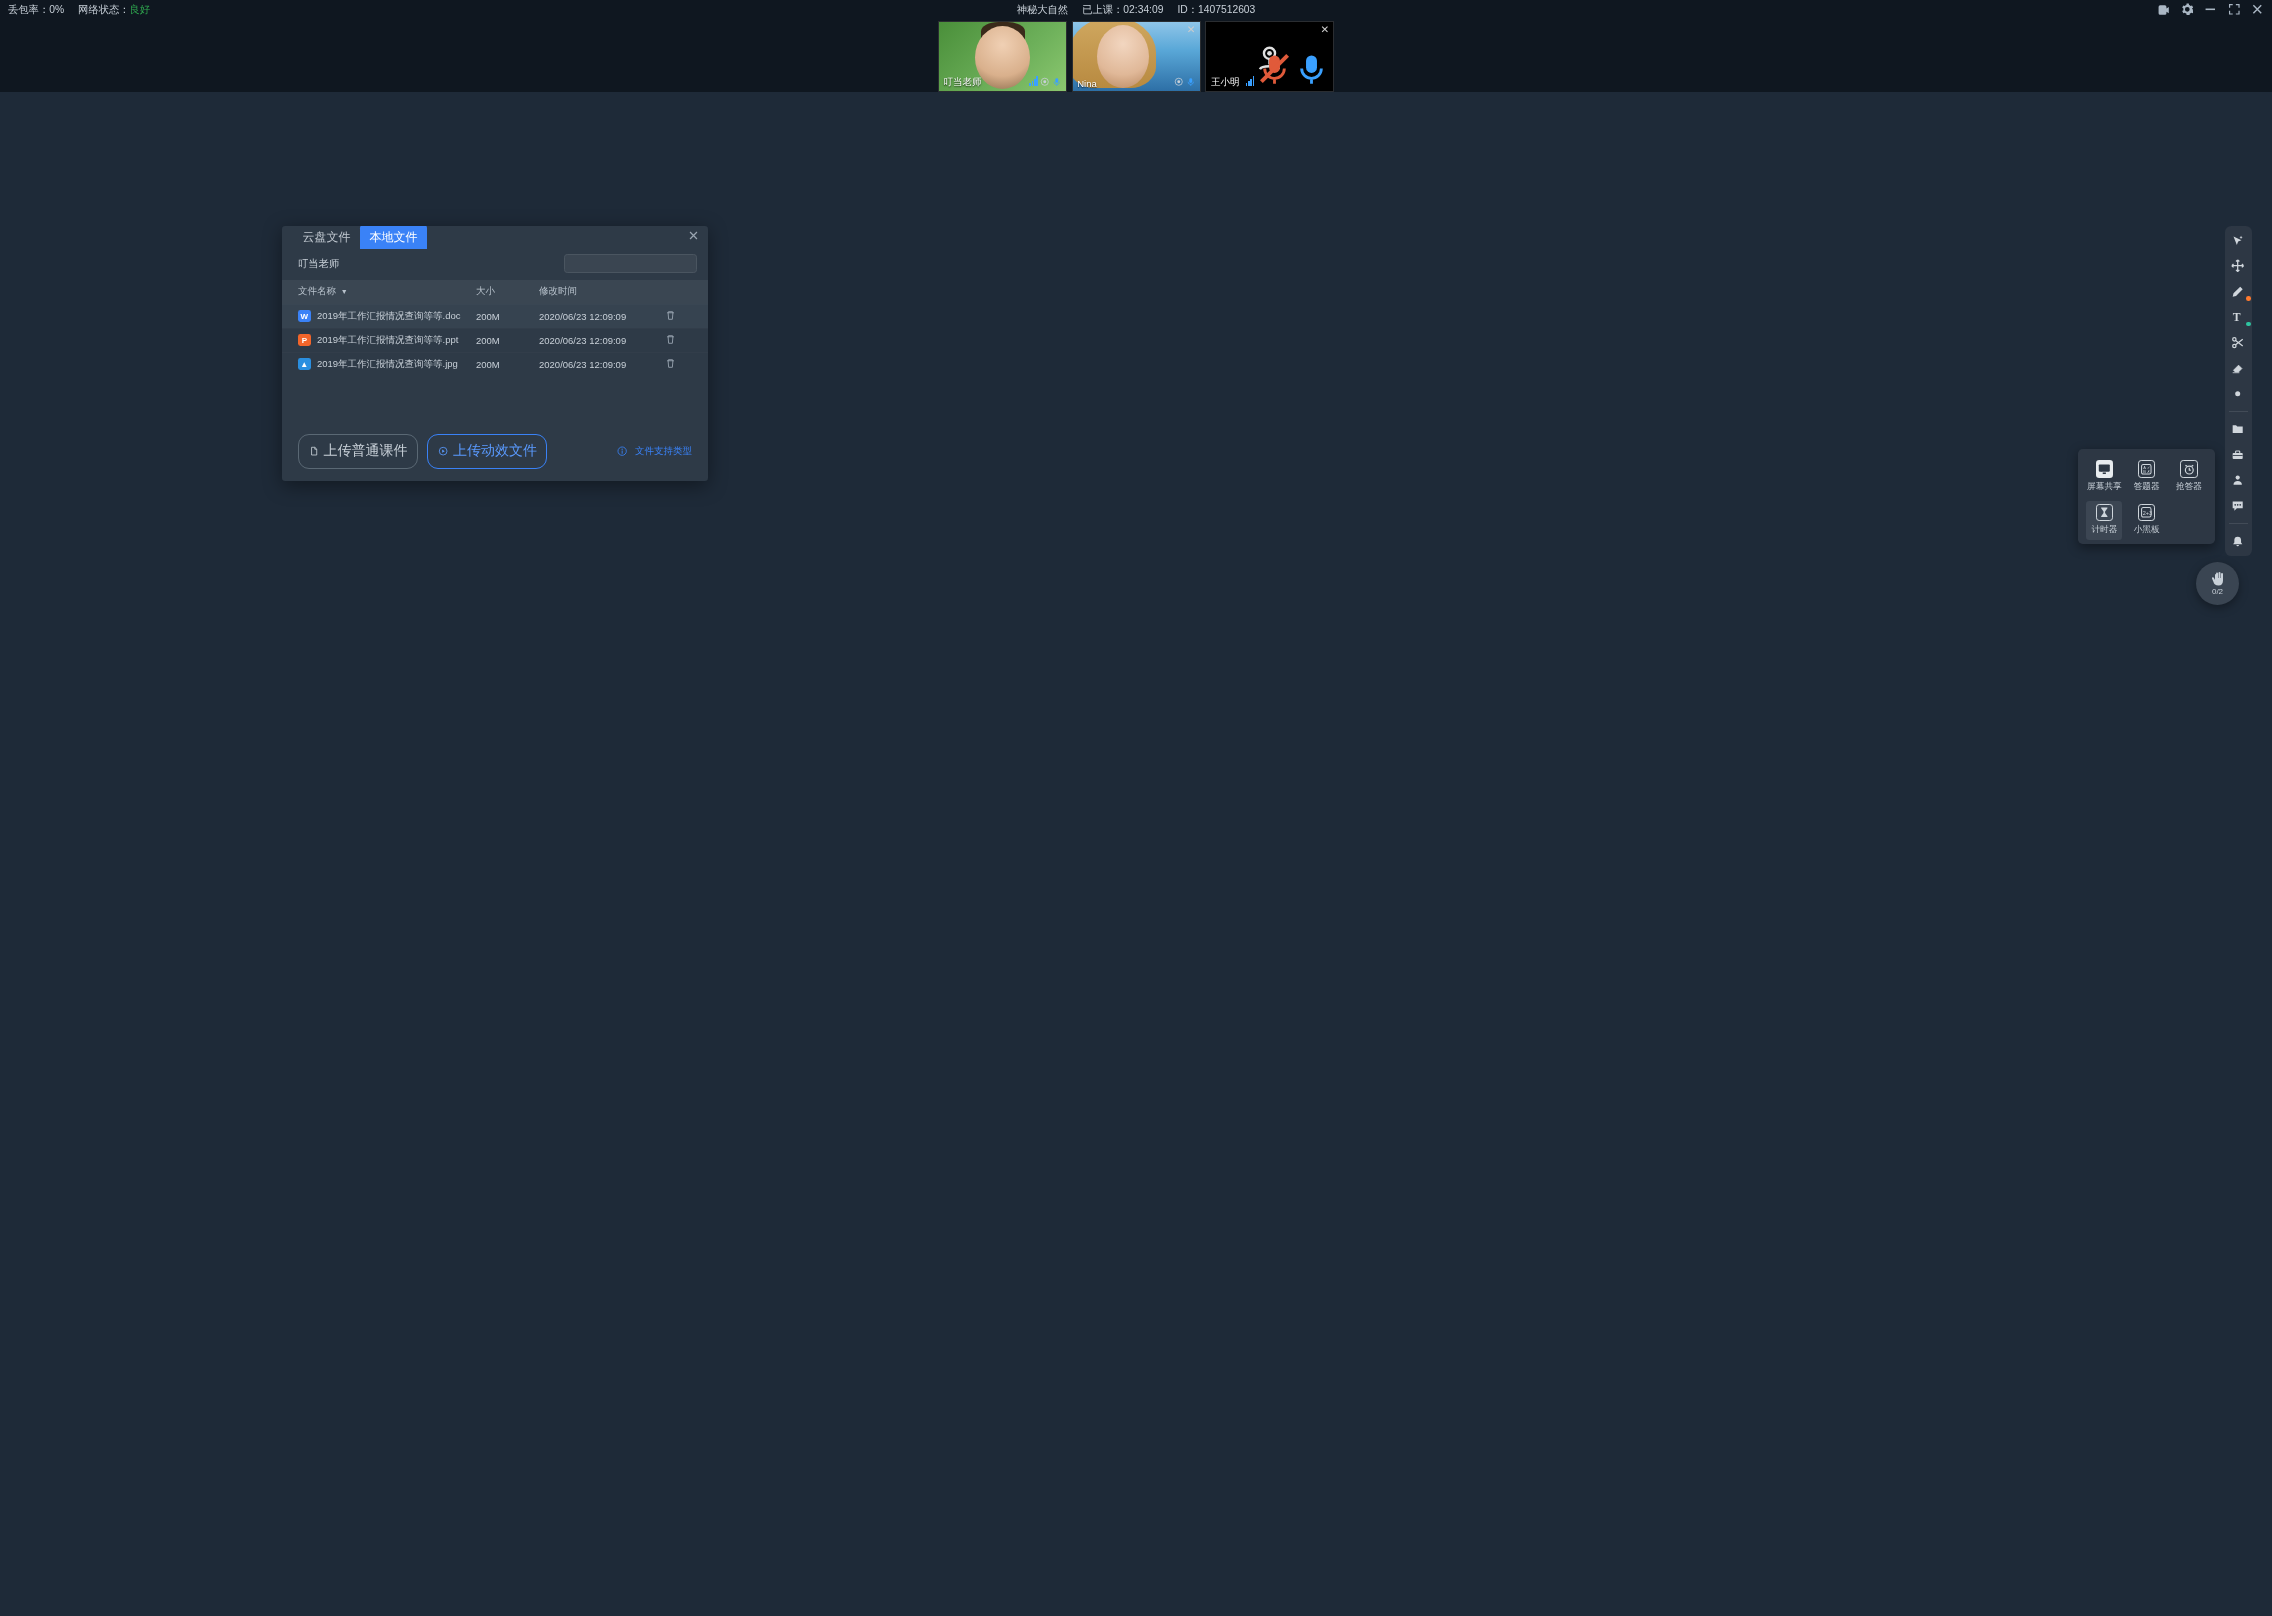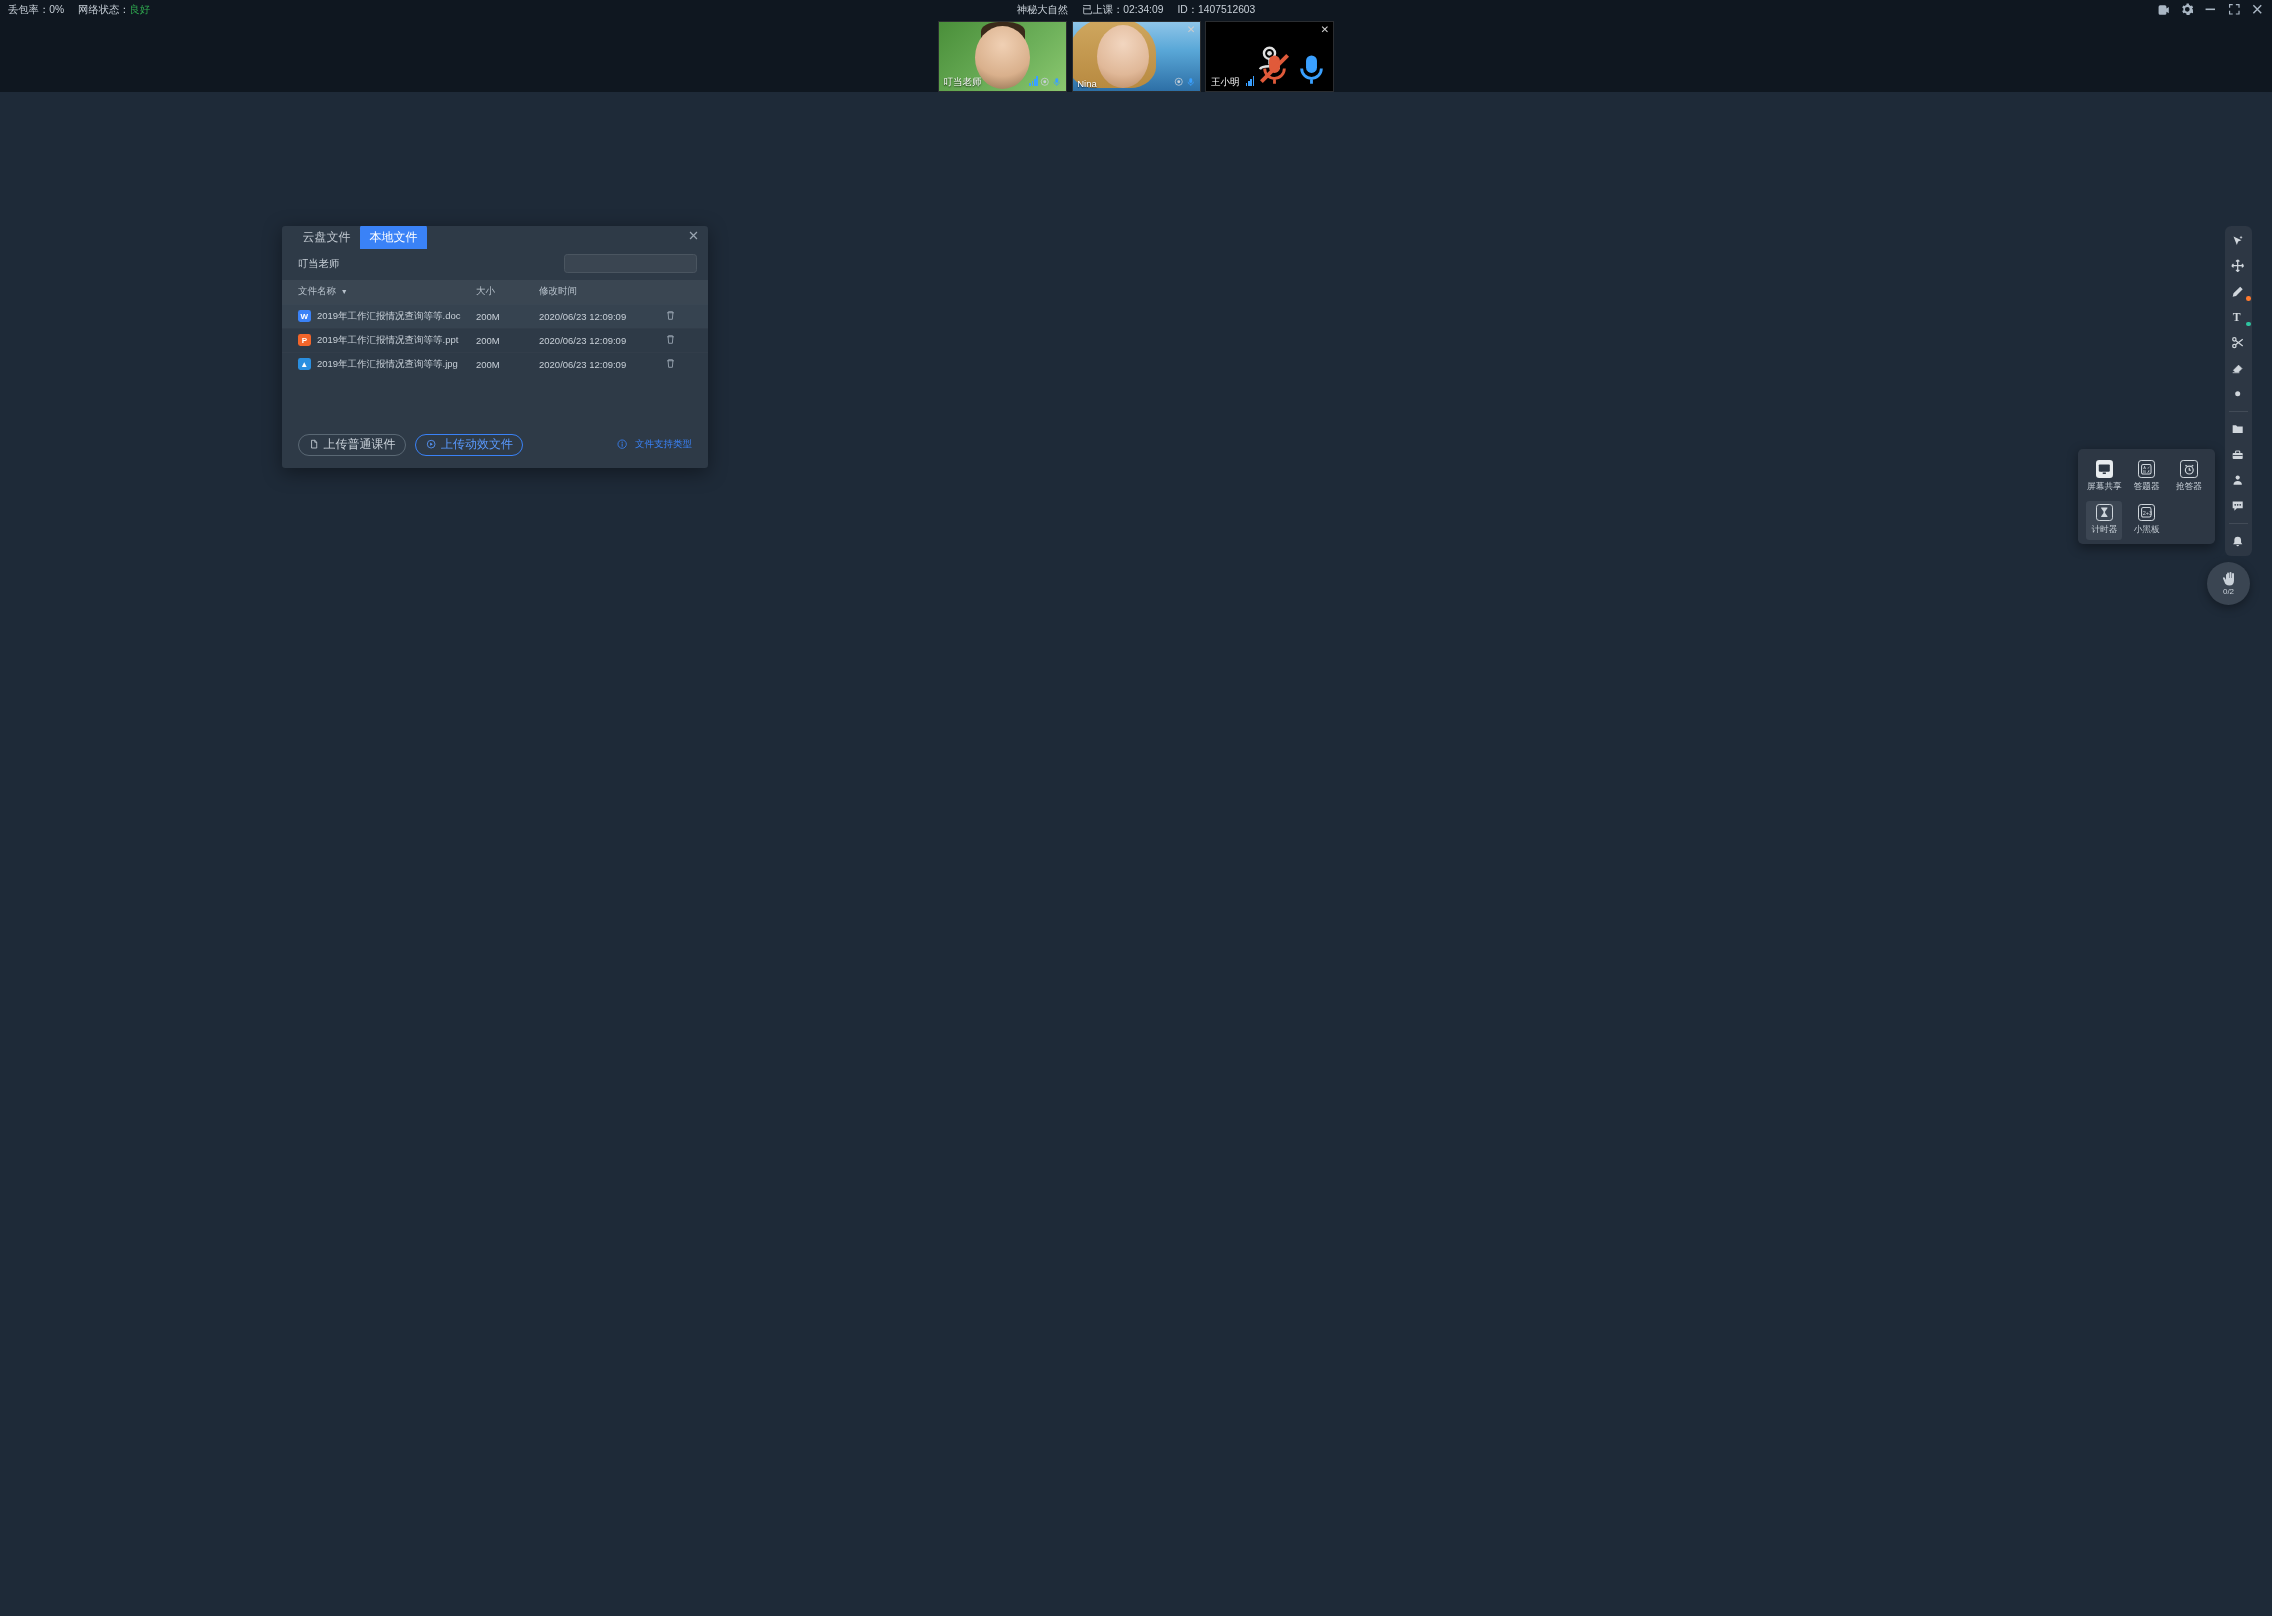--- a/index.html
+++ b/index.html
@@ -173,23 +173,23 @@
   .trash-btn svg { width: 11px; height: 11px; }
 
   .fd-body-spacer { height: 47px; }
 
   .fd-footer {
     display: flex; align-items: center; padding: 11px 16px 12.6px 16px;
     gap: 9.5px;
   }
   .fd-upload-btn {
     display: inline-flex; align-items: center; gap: 4.7px;
-    height: 22px; padding: 0 9.5px;
+    height: 35px; padding: 0 9.5px;
     border: 0.8px solid #5a6874; border-radius: 11px;
-    color: #c8d0d8; font-size: 12px; cursor: pointer;
+    color: #c8d0d8; font-size: 14px; cursor: pointer;
     background: transparent;
   }
   .fd-upload-btn svg { width: 10.3px; height: 10.3px; }
   .fd-upload-btn.primary { border-color: #3a82f7; color: #5a9aff; }
   .fd-types-link {
     margin-left: auto; color: #3a82f7; font-size: 9.5px;
     display: inline-flex; align-items: center; gap: 8px; cursor: pointer;
   }
   .fd-types-link svg { width: 10.3px; height: 10.3px; }
 
@@ -239,21 +239,21 @@
     position: absolute; right: -2.4px; bottom: -1.6px;
     width: 4.7px; height: 4.7px; border-radius: 50%;
   }
   .dot-orange { background: #ff7a2e; }
   .dot-teal { background: #2ec4a0; }
   .rt-sep { width: 19px; height: 0.8px; background: rgba(255,255,255,0.1); }
 
   
   .raise-hand {
     position: absolute;
-    right: 22px; top: 562px;
+    right: 33px; top: 562px;
     width: 43px; height: 43px; border-radius: 50%;
     background: #3a4552;
     display: flex; flex-direction: column; align-items: center; justify-content: center;
     color: #c8d0d8; cursor: pointer;
     box-shadow: 0 3.2px 9.5px rgba(0,0,0,0.35);
   }
   .raise-hand svg { width: 16px; height: 16px; }
   .raise-hand span { font-size: 8px; margin-top: 0.8px; }
 </style>
 </head>

